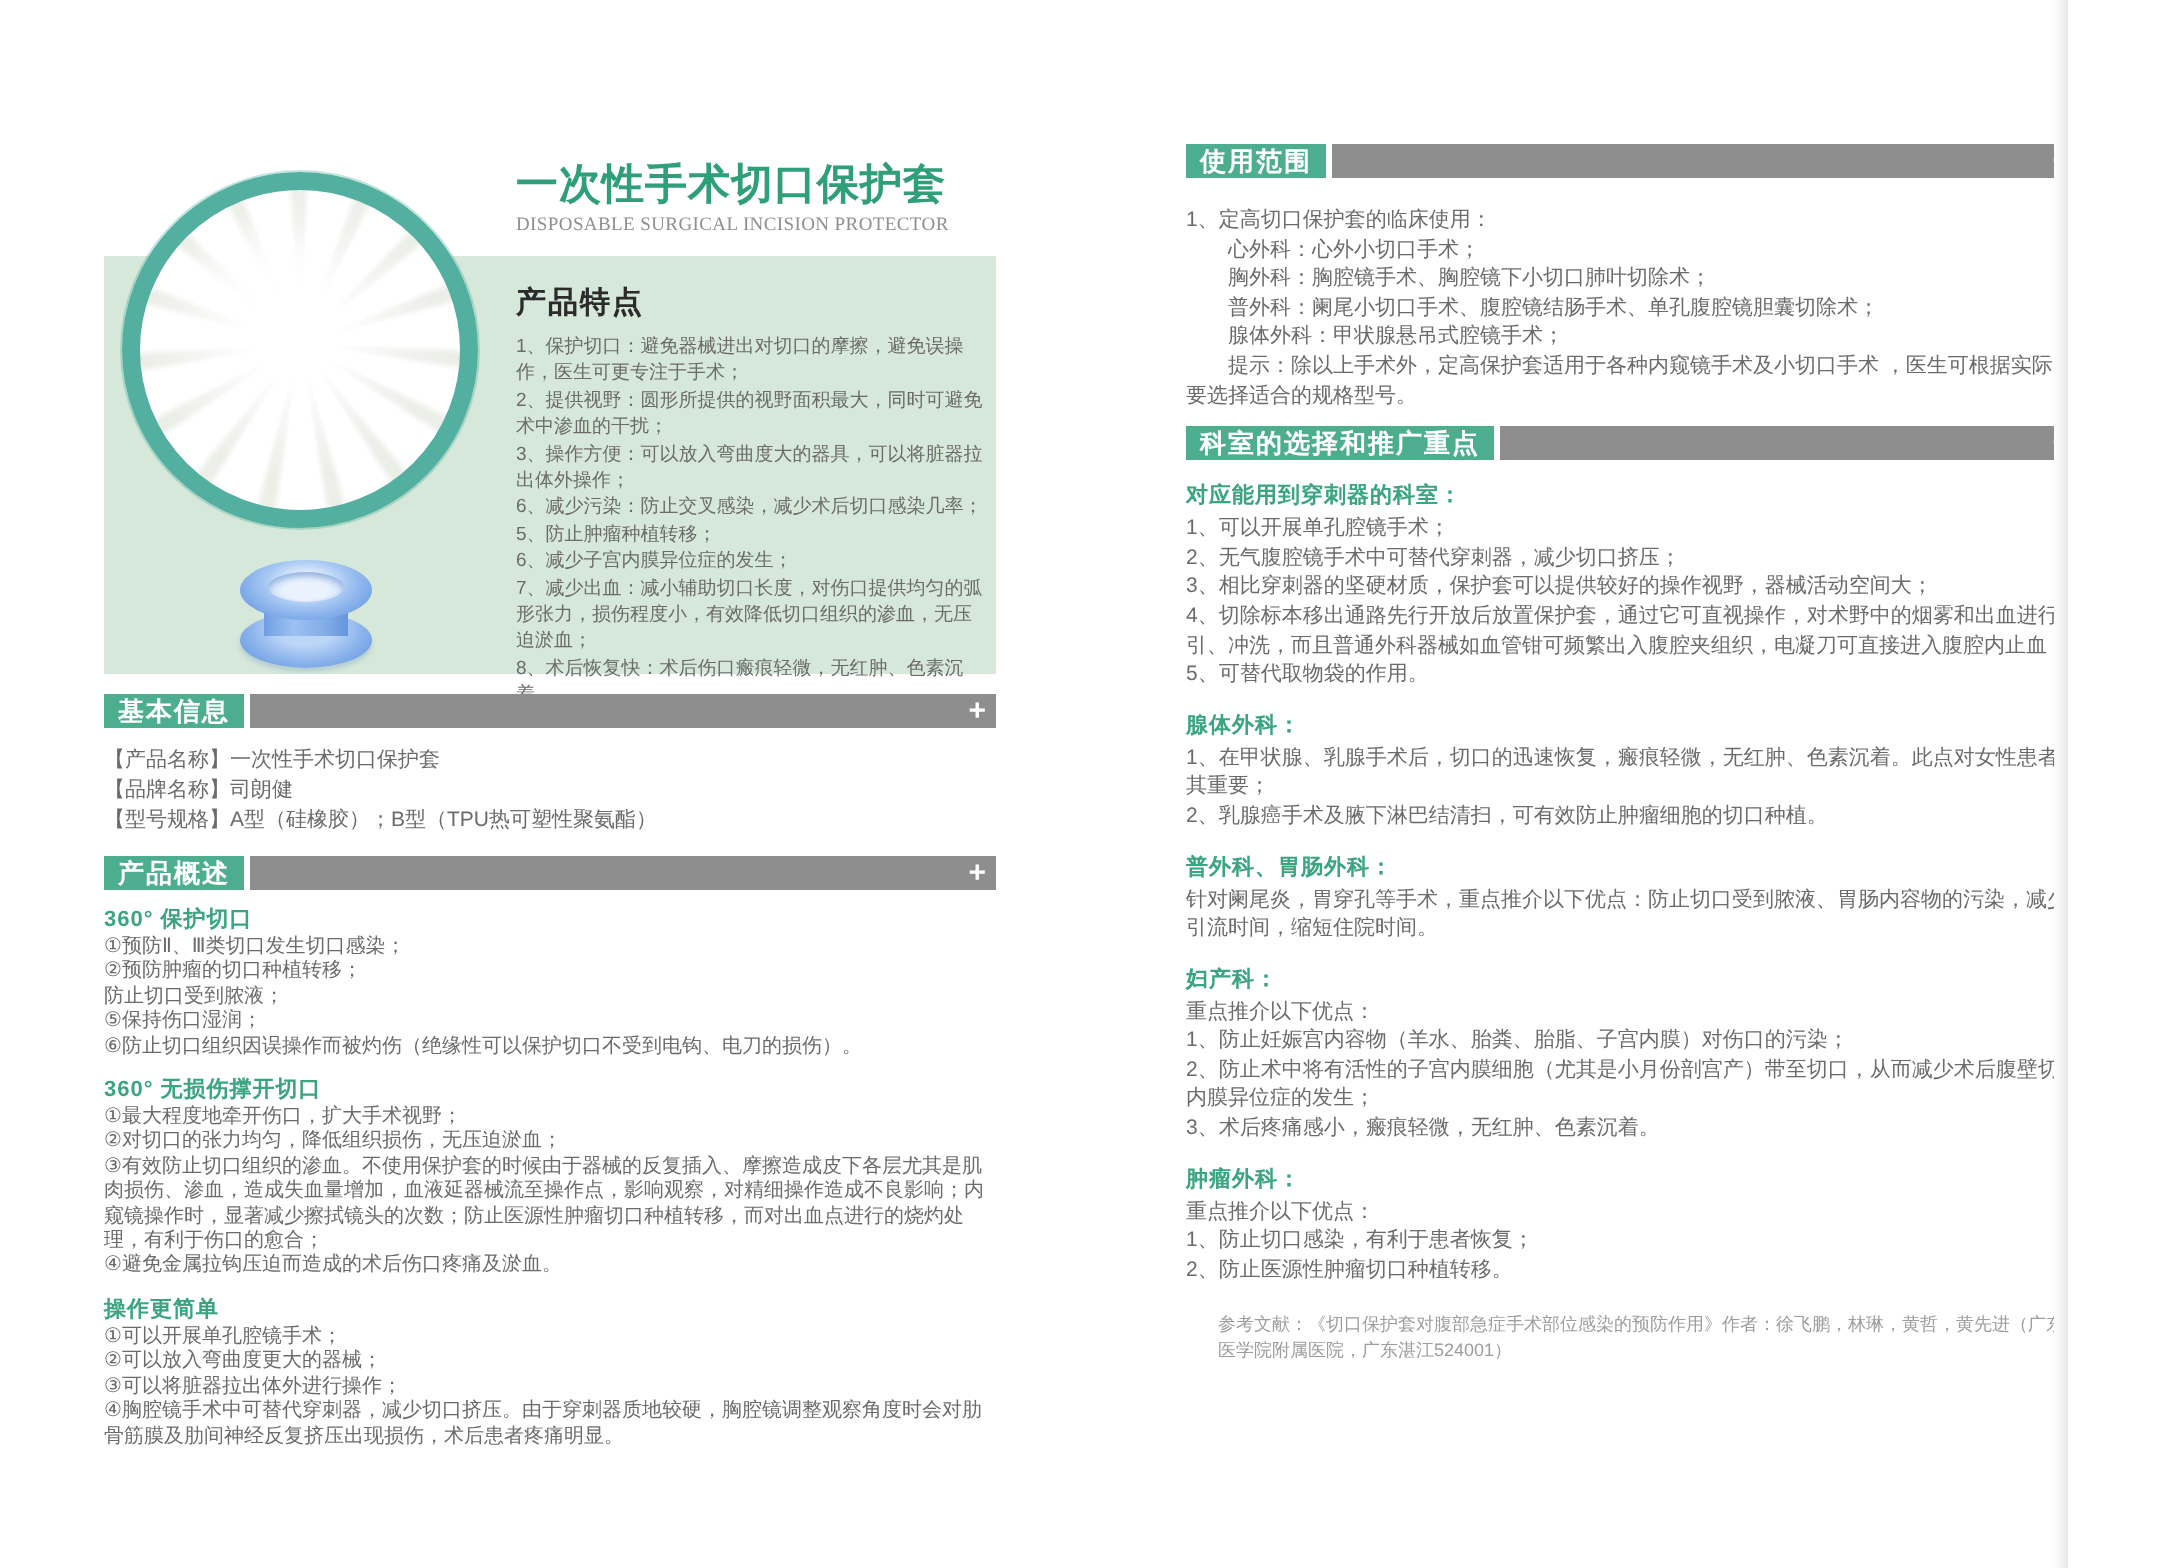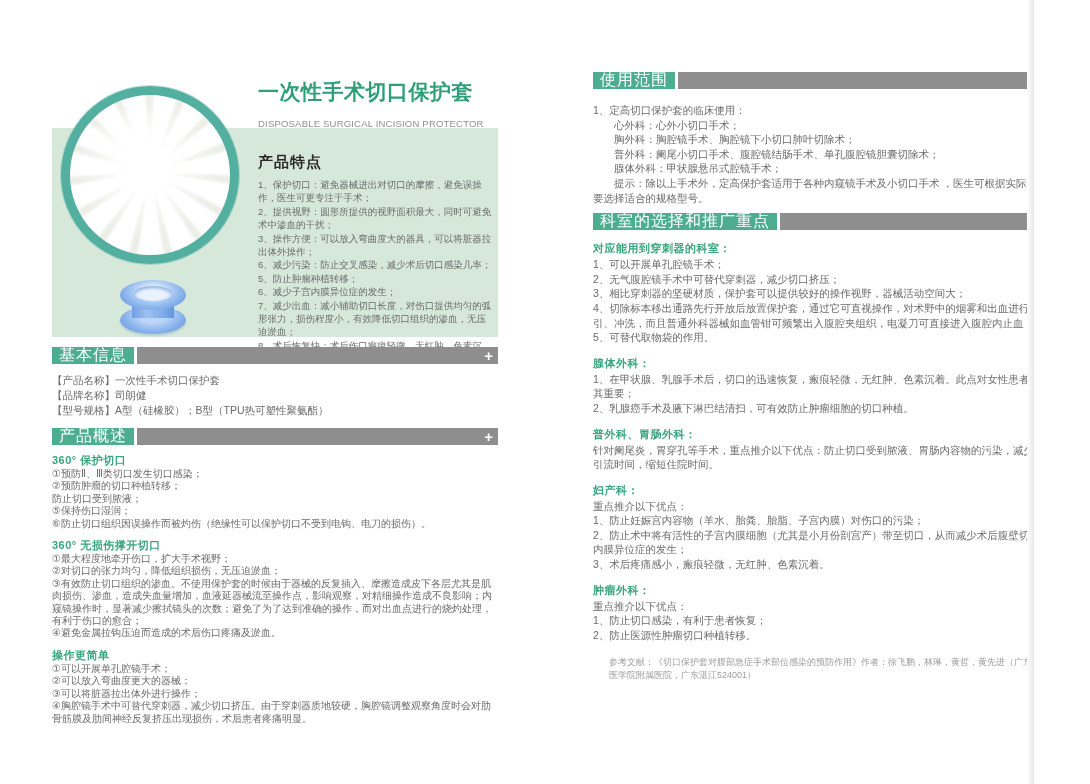--- a/index.html
+++ b/index.html
@@ -32,26 +32,26 @@
   .bd-hole{position:absolute;left:14px;top:6px;width:38px;height:15px;border-radius:50%;
     background:radial-gradient(ellipse at 50% 60%, #eaf2fd 0 40%, #b9d4f6 100%);
     box-shadow:inset 0 2px 3px rgba(70,120,190,.45);}
   .bd-waist{position:absolute;left:12px;top:22px;width:42px;height:16px;
     background:linear-gradient(to right,#6f9fe2,#9dc1f1 35%,#85afe9 70%,#6396dc);}
   .bd-bottom{position:absolute;left:0;top:26px;width:66px;height:28px;border-radius:50%;
     background:radial-gradient(ellipse at 50% 30%, #bcd6f7 0 30%, #8cb4ec 60%, #6598dd 90%, #5a8cd2 100%);
     box-shadow:0 2px 2px rgba(90,130,190,.25);}
   .hero-text{position:absolute;left:206px;top:6px;right:6px;}
   .page-title{margin:0;font-size:21px;font-weight:bold;color:#2f9f7a;letter-spacing:.5px;}
-  .page-subtitle{margin:12px 0 0;font-size:9.5px;color:#8f8f8f;letter-spacing:.2px;}
+  .page-subtitle{margin:2px 0 0;font-size:9.5px;color:#8f8f8f;letter-spacing:.2px;font-family:Liberation Serif, serif;}
   .features-heading{margin:24px 0 6px;font-size:15px;font-weight:bold;color:#2b2b2b;letter-spacing:1px;}
   .features{font-size:9.5px;line-height:13.4px;color:#6b6b6b;}
   
   .bar{display:flex;align-items:stretch;height:17px;margin-top:10px;}
-  .bar-label{background:#4cae8f;color:#fff;font-size:16px;font-weight:normal;
+  .bar-label{background:#4cae8f;color:#fff;font-size:13px;font-weight:bold;
     padding:0 7px;display:flex;align-items:center;white-space:nowrap;letter-spacing:1px;}
   .bar-track{flex:1;background:#8e8e8e;margin-left:3px;position:relative;}
   .plus{position:absolute;right:5px;top:0;bottom:0;display:flex;align-items:center;
     color:#ffffff;font-size:15px;font-weight:bold;line-height:1;}
   
   .info-rows{margin-top:9px;font-size:10.5px;line-height:15px;color:#6b6b6b;}
   .ov-section{margin-top:9px;}
   .ov-title{font-size:11px;font-weight:bold;color:#3aa57e;line-height:13px;letter-spacing:.5px;}
   .ov-lines{font-size:10px;line-height:12.4px;color:#6b6b6b;margin-top:1px;}
   
@@ -133,21 +133,21 @@
           <div>⑥防止切口组织因误操作而被灼伤（绝缘性可以保护切口不受到电钩、电刀的损伤）。</div>
         </div>
     </div>
 
     <div class="ov-section">
       <div class="ov-title">360°  无损伤撑开切口</div>
       <div class="ov-lines">
 
       <div>①最大程度地牵开伤口，扩大手术视野；</div>
           <div>②对切口的张力均匀，降低组织损伤，无压迫淤血；</div>
-          <div>③有效防止切口组织的渗血。不使用保护套的时候由于器械的反复插入、摩擦造成皮下各层尤其是肌肉损伤、渗血，造成失血量增加，血液延器械流至操作点，影响观察，对精细操作造成不良影响；内窥镜操作时，显著减少擦拭镜头的次数；避免了为了达到准确的操作，而对出血点进行的烧灼处理，有利于伤口的愈合；</div>
+          <div>③有效防止切口组织的渗血。不使用保护套的时候由于器械的反复插入、摩擦造成皮下各层尤其是肌肉损伤、渗血，造成失血量增加，血液延器械流至操作点，影响观察，对精细操作造成不良影响；内窥镜操作时，显著减少擦拭镜头的次数；防止医源性肿瘤切口种植转移，而对出血点进行的烧灼处理，有利于伤口的愈合；</div>
           <div>④避免金属拉钩压迫而造成的术后伤口疼痛及淤血。</div>
         </div>
     </div>
 
     <div class="ov-section">
       <div class="ov-title">操作更简单</div>
       <div class="ov-lines">
 
       <div>①可以开展单孔腔镜手术；</div>
           <div>②可以放入弯曲度更大的器械；</div>

